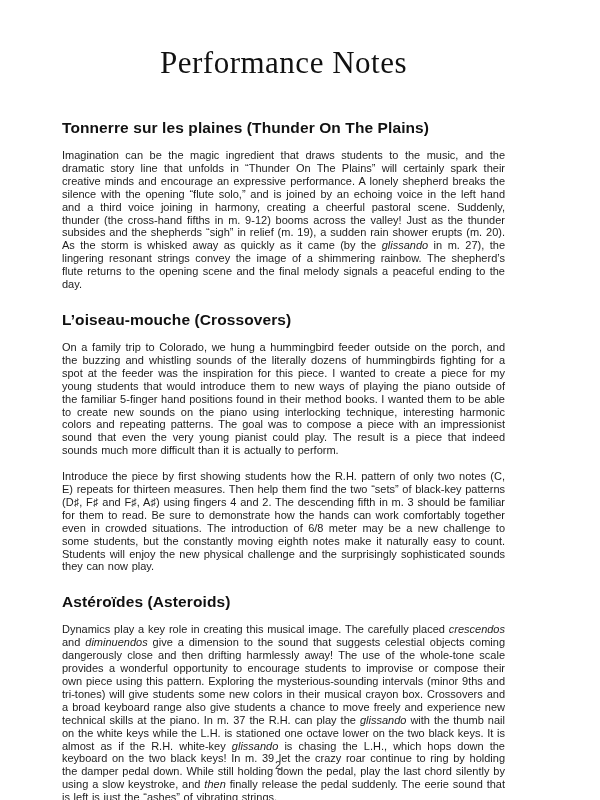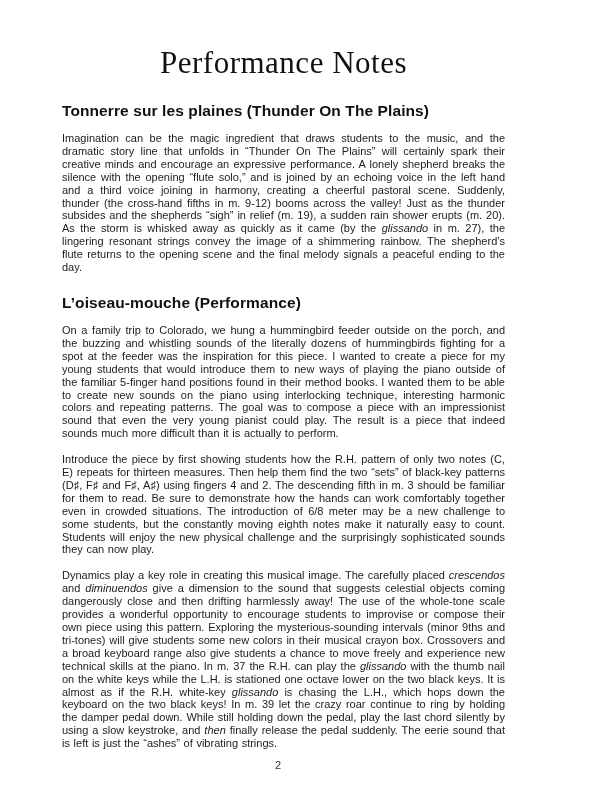--- a/index.html
+++ b/index.html
@@ -31,21 +31,21 @@
   }
   section.sec h2 {
     font-size: 15.5px;
     line-height: 18px;
     font-weight: 700;
     letter-spacing: 0.1px;
     margin: 20px 0 5px 0;
     color: #111111;
   }
   section.sec.first h2 {
-    margin-top: 20px;
+    margin-top: 37px;
   }
   p.body {
     font-size: 11px;
     line-height: 12.9px;
     text-align: justify;
     margin: 12px 0 13px 0;
     word-spacing: 0.6px;
     color: #1c1c1c;
   }
   .it {
@@ -67,24 +67,25 @@
 <div class="page">
 
   <h1 class="title">Performance Notes</h1>
 
   <section class="sec first">
     <h2>Tonnerre sur les plaines (Thunder On The Plains)</h2>
     <p class="body"><span>Imagination can be the magic ingredient that draws students to the music, and the dramatic story line that unfolds in “Thunder On The Plains” will certainly spark their creative minds and encourage an expressive performance. A lonely shepherd breaks the silence with the opening “flute solo,” and is joined by an echoing voice in the left hand and a third voice joining in harmony, creating a cheerful pastoral scene. Suddenly, thunder (the cross-hand fifths in m. 9-12) booms across the valley! Just as the thunder subsides and the shepherds “sigh” in relief (m. 19), a sudden rain shower erupts (m. 20). As the storm is whisked away as quickly as it came (by the </span><span class="it">glissando</span><span> in m. 27), the lingering resonant strings convey the image of a shimmering rainbow. The shepherd’s flute returns to the opening scene and the final melody signals a peaceful ending to the day.</span></p>
   </section>
 
   <section class="sec">
-    <h2>L’oiseau-mouche (Performance)</h2>
+    <h2>L’oiseau-mouche (Crossovers)</h2>
     <p class="body"><span>On a family trip to Colorado, we hung a hummingbird feeder outside on the porch, and the buzzing and whistling sounds of the literally dozens of hummingbirds fighting for a spot at the feeder was the inspiration for this piece. I wanted to create a piece for my young students that would introduce them to new ways of playing the piano outside of the familiar 5-finger hand positions found in their method books. I wanted them to be able to create new sounds on the piano using interlocking technique, interesting harmonic colors and repeating patterns. The goal was to compose a piece with an impressionist sound that even the very young pianist could play. The result is a piece that indeed sounds much more difficult than it is actually to perform.</span></p>
     <p class="body"><span>Introduce the piece by first showing students how the R.H. pattern of only two notes (C, E) repeats for thirteen measures. Then help them find the two “sets” of black-key patterns (D♯, F♯ and F♯, A♯) using fingers 4 and 2. The descending fifth in m. 3 should be familiar for them to read. Be sure to demonstrate how the hands can work comfortably together even in crowded situations. The introduction of 6/8 meter may be a new challenge to some students, but the constantly moving eighth notes make it naturally easy to count. Students will enjoy the new physical challenge and the surprisingly sophisticated sounds they can now play.</span></p>
   </section>
 
   <section class="sec">
+    <h2>Astéroïdes (Asteroids)</h2>
     <p class="body"><span>Dynamics play a key role in creating this musical image. The carefully placed </span><span class="it">crescendos</span><span> and </span><span class="it">diminuendos</span><span> give a dimension to the sound that suggests celestial objects coming dangerously close and then drifting harmlessly away! The use of the whole-tone scale provides a wonderful opportunity to encourage students to improvise or compose their own piece using this pattern. Exploring the mysterious-sounding intervals (minor 9ths and tri-tones) will give students some new colors in their musical crayon box. Crossovers and a broad keyboard range also give students a chance to move freely and experience new technical skills at the piano. In m. 37 the R.H. can play the </span><span class="it">glissando</span><span> with the thumb nail on the white keys while the L.H. is stationed one octave lower on the two black keys. It is almost as if the R.H. white-key </span><span class="it">glissando</span><span> is chasing the L.H., which hops down the keyboard on the two black keys! In m. 39 let the crazy roar continue to ring by holding the damper pedal down. While still holding down the pedal, play the last chord silently by using a slow keystroke, and </span><span class="it">then</span><span> finally release the pedal suddenly. The eerie sound that is left is just the “ashes” of vibrating strings.</span></p>
   </section>
 
   <div class="page-number">2</div>
 
 </div>
 
 </body></html>

